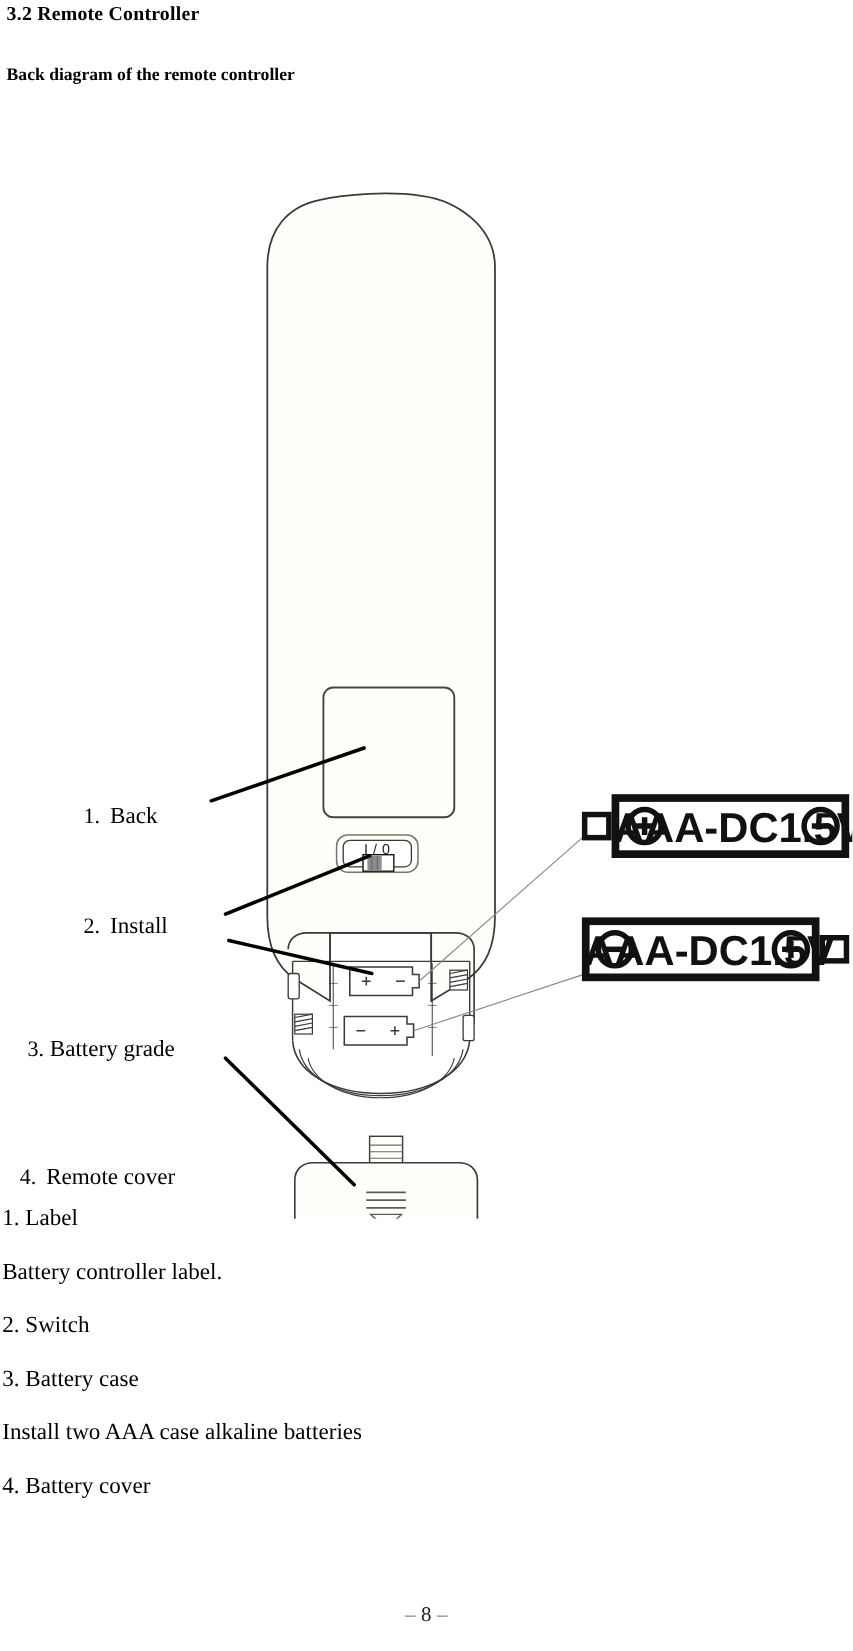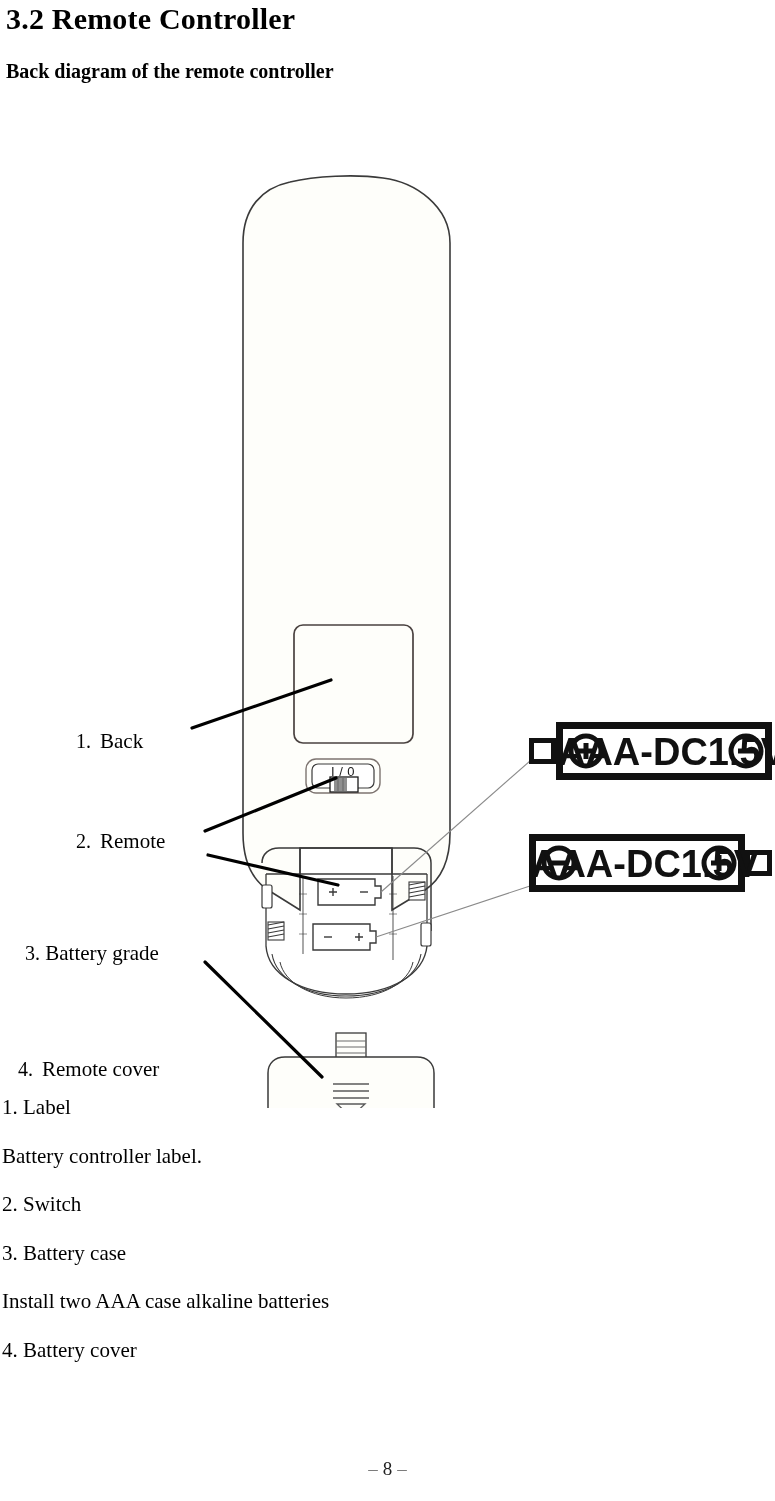--- a/index.html
+++ b/index.html
@@ -14,30 +14,30 @@
     font-family: "Liberation Serif", "DejaVu Serif", serif;
     color: #000000;
     overflow: hidden;
   }
 
   
   .h-section {
     position: absolute;
     left: 6px;
     top: 2px;
-    font-size: 30px;
+    font-size: 18px;
     font-weight: bold;
     letter-spacing: 0.2px;
     white-space: nowrap;
   }
   .h-sub {
     position: absolute;
     left: 6px;
     top: 60px;
-    font-size: 20px;
+    font-size: 16px;
     font-weight: bold;
     white-space: nowrap;
   }
 
   
   .figure {
     position: absolute;
     left: 0;
     top: 88px;
     width: 775px;
@@ -231,21 +231,21 @@
     <g stroke="#000000" stroke-width="3.2" stroke-linecap="round">
       <line x1="192" y1="640" x2="331" y2="592"></line>
       <line x1="205" y1="743" x2="336" y2="690"></line>
       <line x1="208" y1="767" x2="338" y2="797"></line>
       <line x1="205" y1="874" x2="322" y2="989"></line>
     </g>
 
   </svg>
 
   <div class="callout" id="callout-1"><span class="num">1.</span><span class="gap"></span><span>Back</span></div>
-  <div class="callout" id="callout-2"><span class="num">2.</span><span class="gap"></span><span>Remote</span></div>
+  <div class="callout" id="callout-2"><span class="num">2.</span><span class="gap"></span><span>Install</span></div>
   <div class="callout" id="callout-3"><span class="num">3.</span>&nbsp;<span>Battery grade</span></div>
   <div class="callout" id="callout-4"><span class="num">4.</span><span class="gap"></span><span>Remote cover</span></div>
 </div>
 
 <div class="body-text">
   <div class="line">1. Label</div>
   <div class="line">Battery controller label.</div>
   <div class="line">2. Switch</div>
   <div class="line">3. Battery case</div>
   <div class="line">Install two AAA case alkaline batteries</div>

